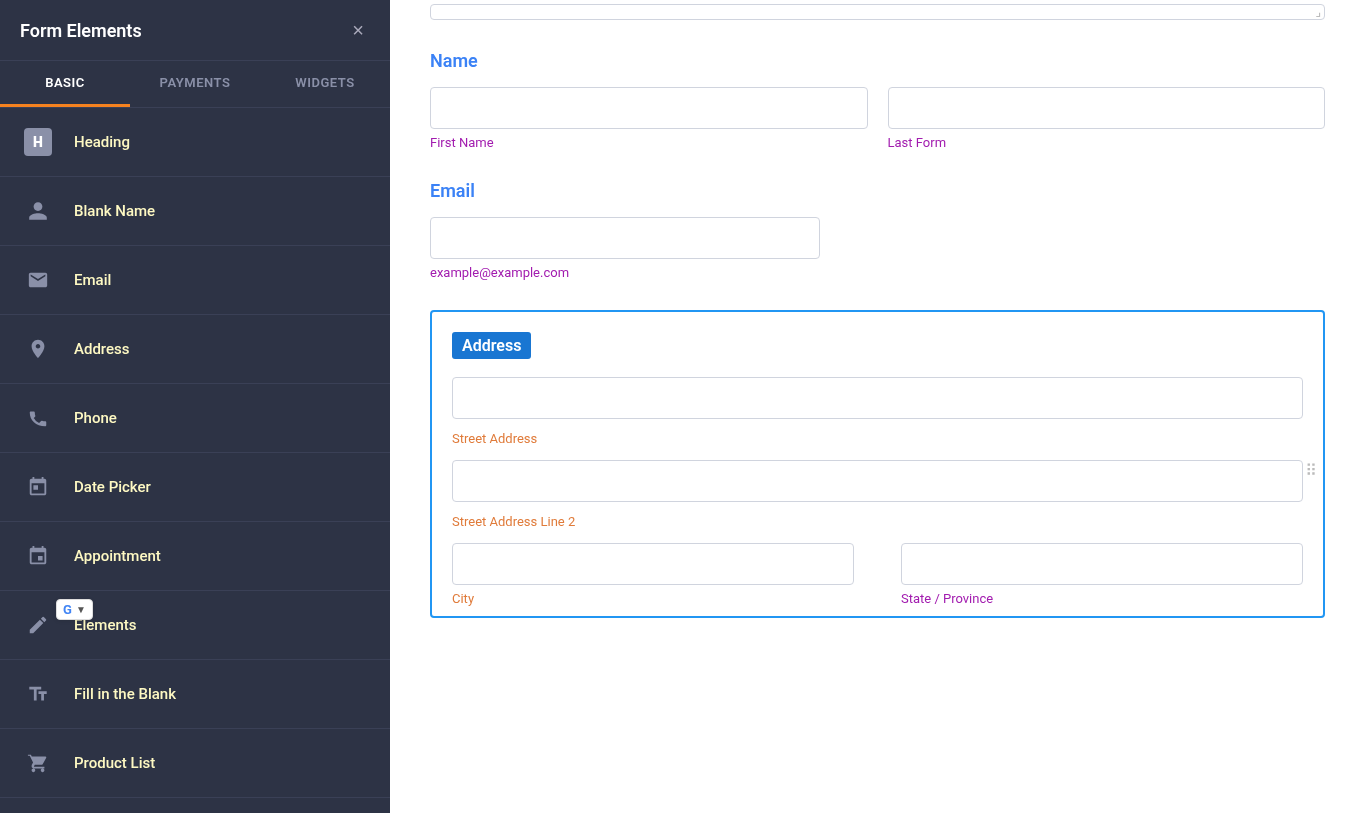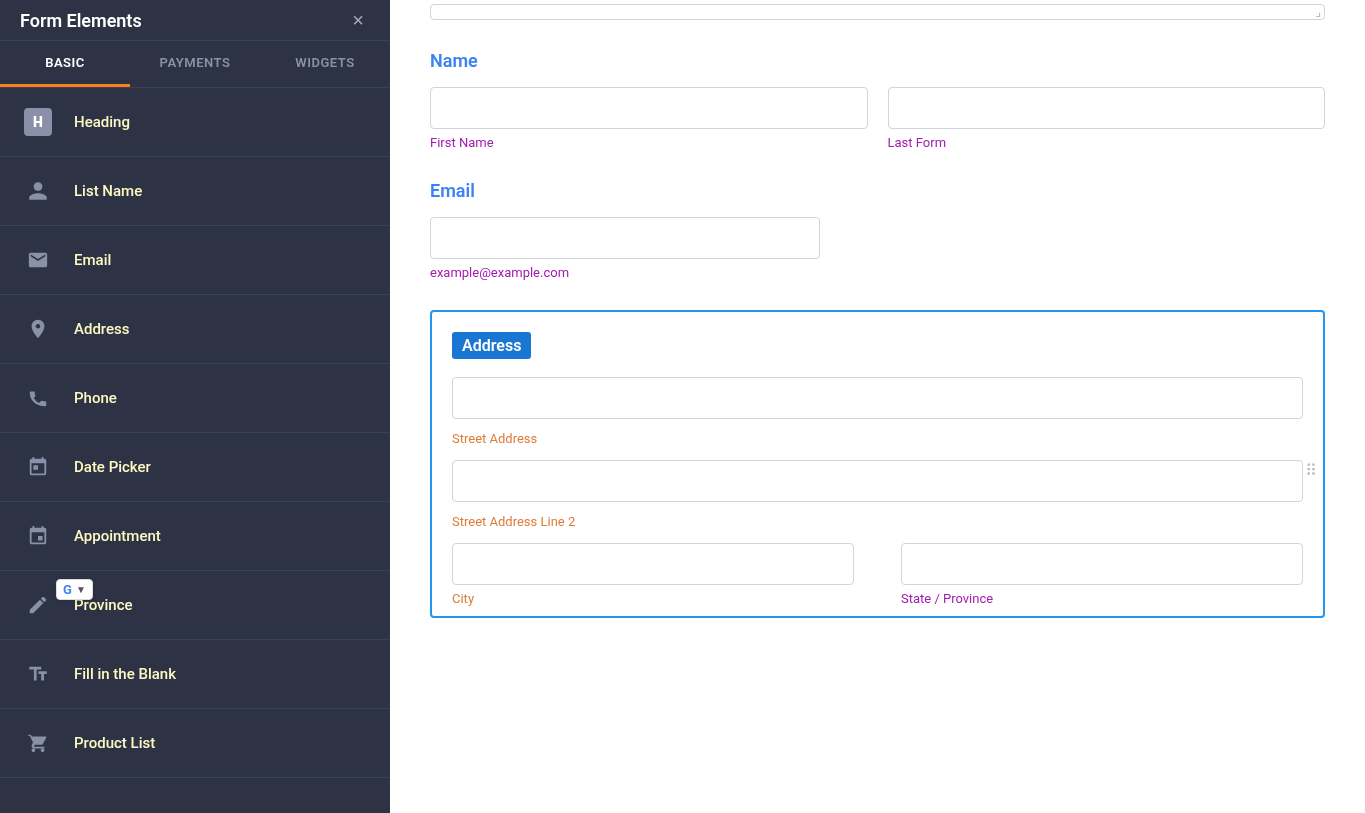--- a/index.html
+++ b/index.html
@@ -13,21 +13,21 @@
       display: flex;
       flex-direction: column;
       height: 100%;
       flex-shrink: 0;
     }
 
     .sidebar-header {
       display: flex;
       align-items: center;
       justify-content: space-between;
-      padding: 8px 20px;
+      padding: 18px 20px;
       border-bottom: 1px solid #3a4056;
     }
 
     .sidebar-title {
       font-size: 18px;
       font-weight: 600;
       color: #fff;
     }
 
     .close-btn {
@@ -276,21 +276,21 @@
       </div>
       <span class="item-label">Heading</span>
     </div>
 
     <div class="sidebar-item">
       <div class="item-icon">
         <svg viewBox="0 0 24 24">
             <path d="M12 12c2.7 0 4.8-2.1 4.8-4.8S14.7 2.4 12 2.4 7.2 4.5 7.2 7.2 9.3 12 12 12zm0 2.4c-3.2 0-9.6 1.6-9.6 4.8v2.4h19.2v-2.4c0-3.2-6.4-4.8-9.6-4.8z"></path>
           </svg>
       </div>
-      <span class="item-label">List Name</span>
+      <span class="item-label">Blank Name</span>
     </div>
 
     <div class="sidebar-item">
       <div class="item-icon">
         <svg viewBox="0 0 24 24">
             <path d="M20 4H4c-1.1 0-2 .9-2 2v12c0 1.1.9 2 2 2h16c1.1 0 2-.9 2-2V6c0-1.1-.9-2-2-2zm0 4l-8 5-8-5V6l8 5 8-5v2z"></path>
           </svg>
       </div>
       <span class="item-label">Email</span>
     </div>
@@ -330,21 +330,21 @@
       </div>
       <span class="item-label">Appointment</span>
     </div>
 
     <div class="sidebar-item" style="position:relative;">
       <div class="item-icon">
         <svg viewBox="0 0 24 24">
             <path d="M3 17.25V21h3.75L17.81 9.94l-3.75-3.75L3 17.25zm17.71-10.21a1 1 0 000-1.41l-2.34-2.34a1 1 0 00-1.41 0l-1.83 1.83 3.75 3.75 1.83-1.83z"></path>
           </svg>
       </div>
-      <span class="item-label">Province</span>
+      <span class="item-label">Elements</span>
 
       <div class="gtranslate-badge" style="position:absolute; left:56px; top:8px;">
         <span class="gtranslate-g">G</span>
         <span style="font-size:10px; color:#555;">▼</span>
       </div>
     </div>
 
     <div class="sidebar-item">
       <div class="item-icon">
         <svg viewBox="0 0 24 24">

